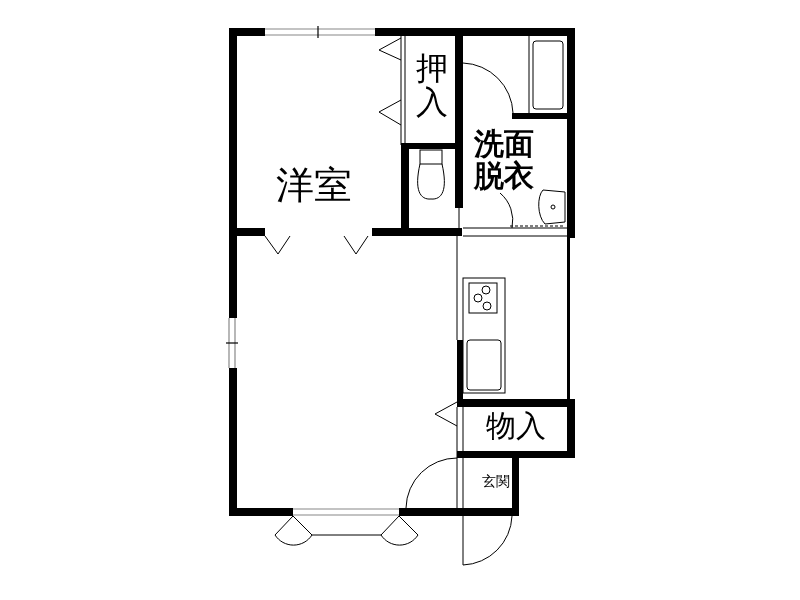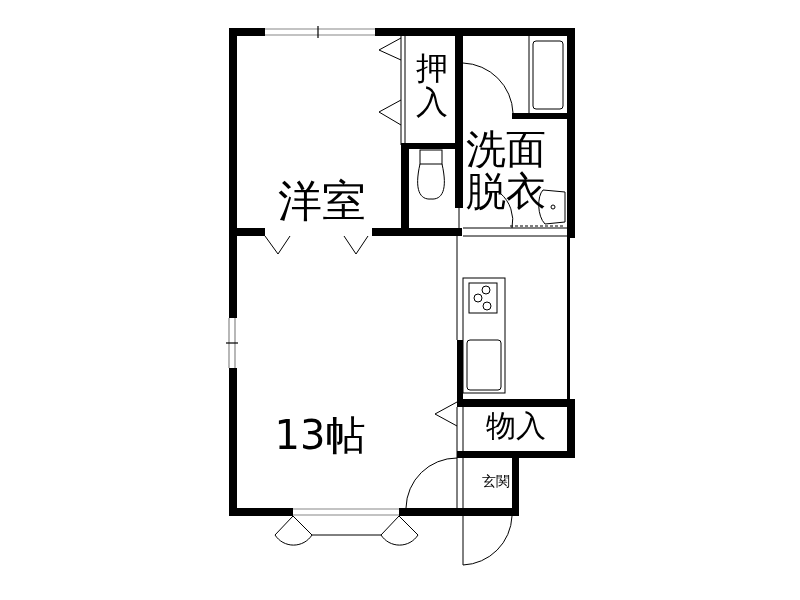--- a/index.html
+++ b/index.html
@@ -108,24 +108,23 @@
   <g stroke="#000" stroke-width="1" fill="none">
     <rect x="463" y="278" width="42" height="115"></rect>
     <rect x="469" y="283" width="28" height="30"></rect>
     <circle cx="486" cy="290" r="4"></circle>
     <circle cx="478" cy="298" r="4"></circle>
     <circle cx="487" cy="306" r="4"></circle>
     <rect x="467" y="340" width="34" height="50" rx="3"></rect>
   </g>
 </svg>
 
-<div class="label" style="left:252px;top:86px;width:140px;font-size:44px;">
+<div class="label" style="left:244px;top:86px;width:140px;font-size:38px;">
   <div>洋室</div>
 </div>
 <div class="label" style="left:410px;top:52px;width:44px;font-size:32px;">押
 入</div>
-<div class="label" style="left:466px;top:128px;width:76px;font-size:40px;">洗面
+<div class="label" style="left:466px;top:128px;width:76px;font-size:30px;font-weight:bold;">洗面
 脱衣</div>
 <div class="label" style="left:250px;top:330px;width:140px;font-size:40px;">
-  <div>13帖</div>
 </div>
 <div class="label" style="left:466px;top:410px;width:100px;font-size:30px;">物入</div>
 <div class="label" style="left:469px;top:474px;width:54px;font-size:14px;">玄関</div>
 
 </body></html>

